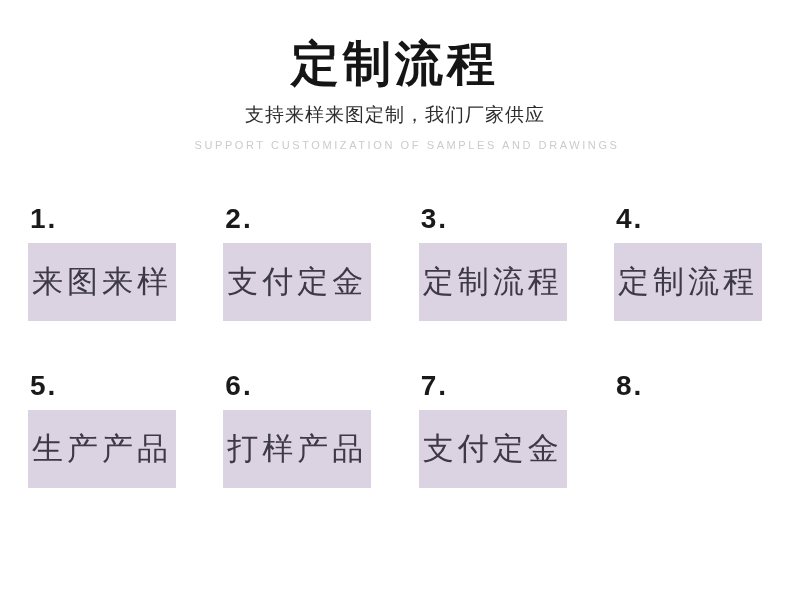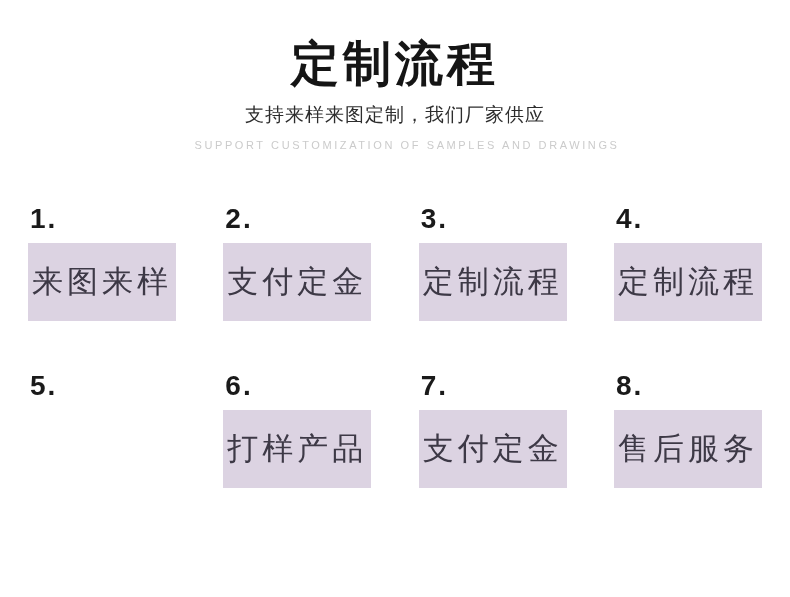--- a/index.html
+++ b/index.html
@@ -104,34 +104,34 @@
       <div class="step-number">4.</div>
       <div class="step-box">
         <span class="step-label">定制流程</span>
       </div>
     </div>
   </div>
 
   <div class="steps row-2">
     <div class="step">
       <div class="step-number">5.</div>
+      <div class="step-box">
+        <span class="step-label">生产产品</span>
+      </div>
     </div>
     <div class="step">
       <div class="step-number">6.</div>
       <div class="step-box">
         <span class="step-label">打样产品</span>
       </div>
     </div>
     <div class="step">
       <div class="step-number">7.</div>
       <div class="step-box">
         <span class="step-label">支付定金</span>
       </div>
     </div>
     <div class="step">
       <div class="step-number">8.</div>
-      <div class="step-box">
-        <span class="step-label">售后服务</span>
-      </div>
     </div>
   </div>
 
 </div>
 
 </body></html>

